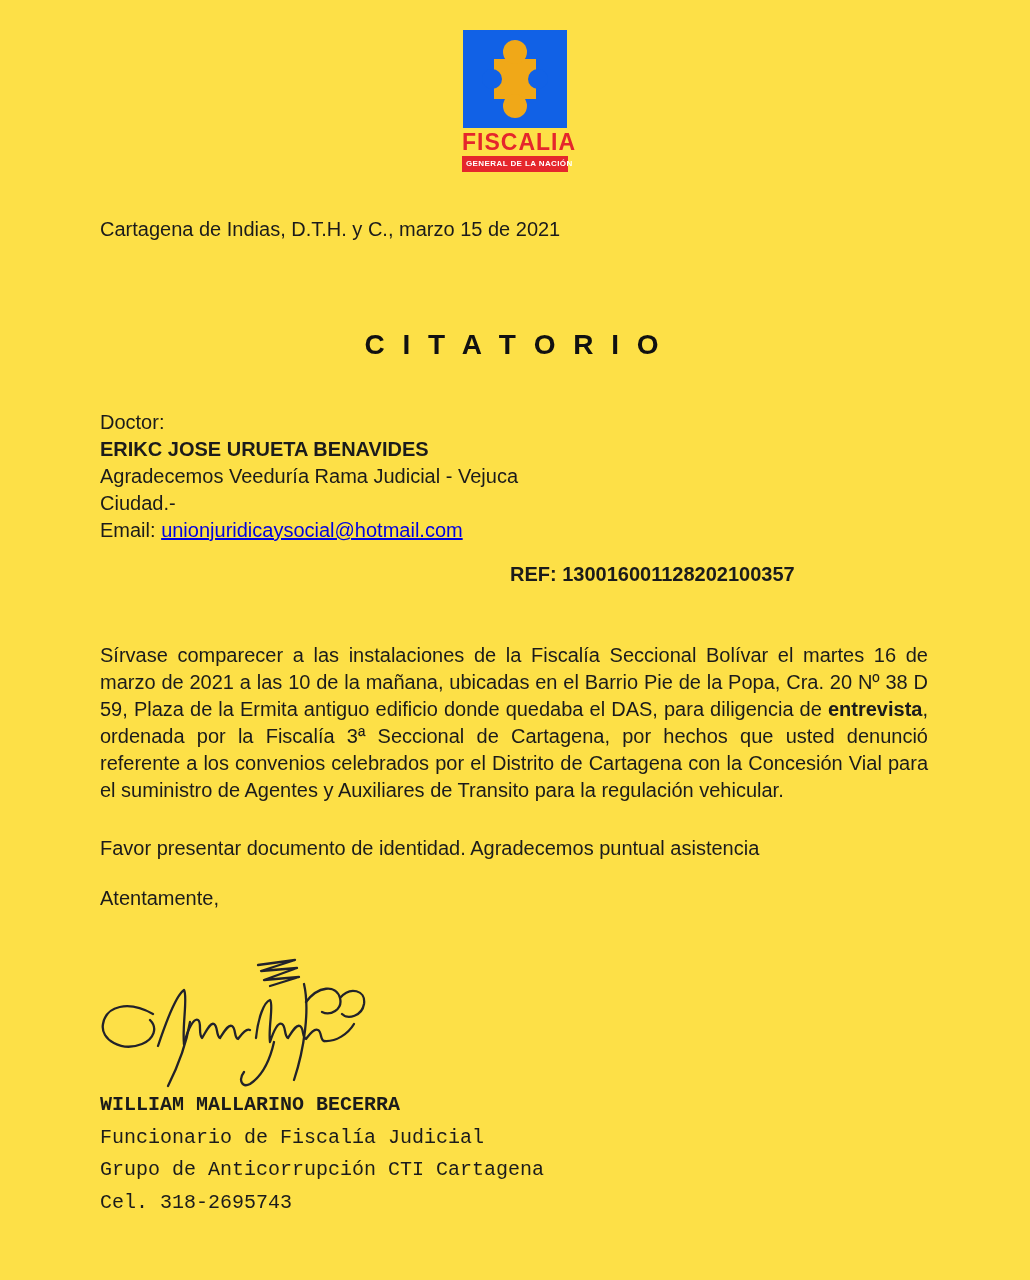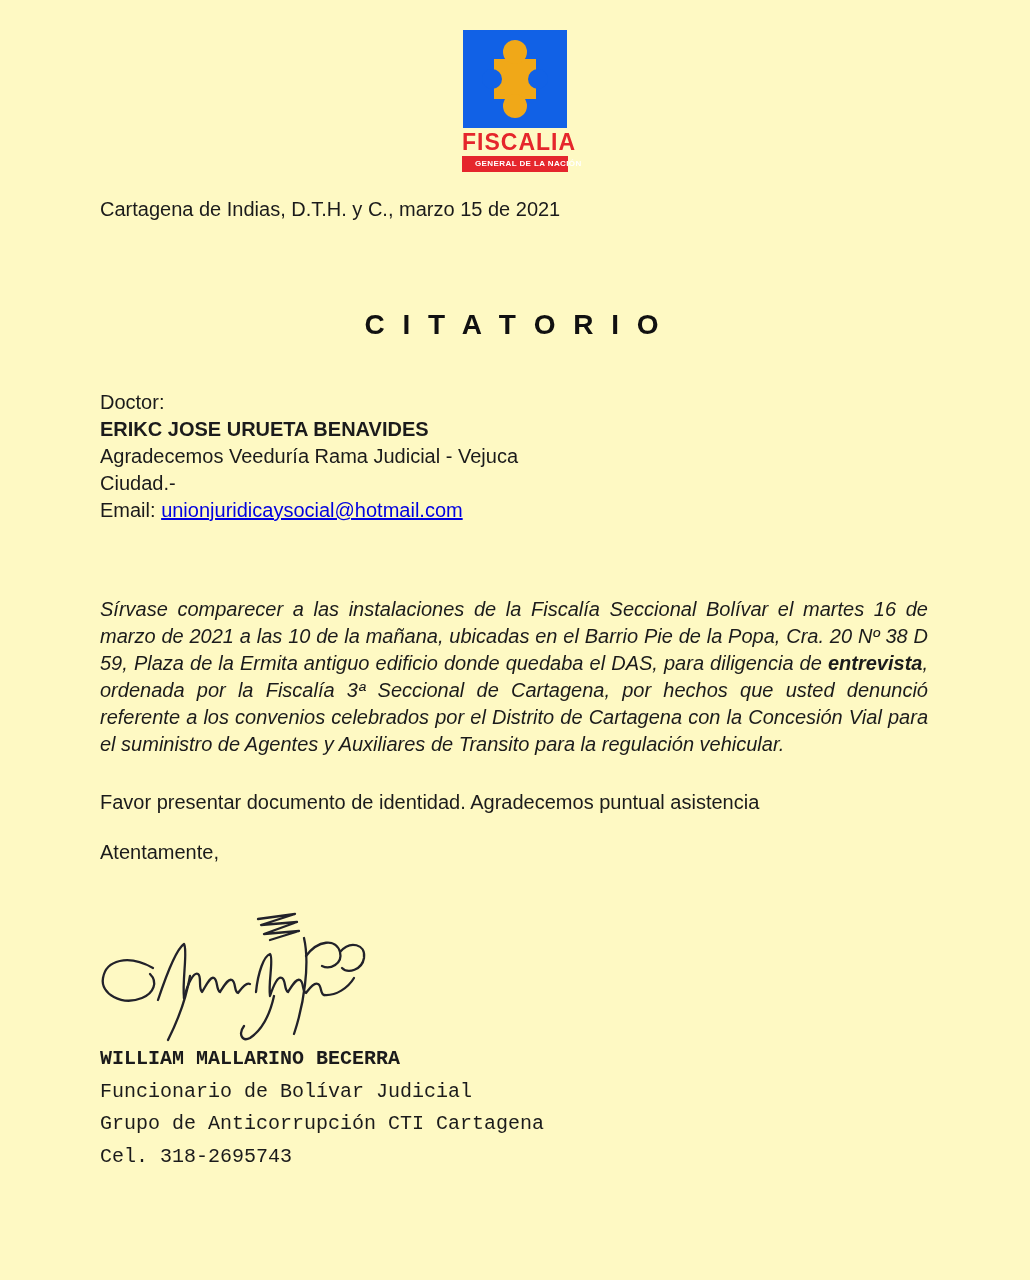--- a/index.html
+++ b/index.html
@@ -1,59 +1,59 @@
 <!DOCTYPE html>
 <html><head>
 <meta charset="utf-8">
 <style>
   * { margin: 0; padding: 0; box-sizing: border-box; }
   html, body { background: #ffffff; }
   .page {
     position: relative;
     width: 1030px;
     height: 1280px;
-    background: #fef9c3;
+    background: #fde047;
     font-family: "Liberation Sans", "DejaVu Sans", sans-serif;
     color: #1b1b1b;
     overflow: hidden;
   }
   .content { width: 828px; margin-left: 100px; }
 
   
   .logo { width: 106px; margin: 30px auto 0 auto; text-align: center; }
   .logo-square {
     width: 104px; height: 98px; margin: 0 auto;
     background: #1161e6;
     display: flex; align-items: center; justify-content: center;
   }
   .logo-word {
     color: #e5262c; font-weight: bold; font-size: 23px;
     letter-spacing: 1px; margin-top: 3px; line-height: 1;
   }
   .logo-banner {
     background: #e5262c; color: #ffffff; font-weight: bold;
-    font-size: 8px; letter-spacing: 0.4px; padding: 3px 12px;
+    font-size: 8px; letter-spacing: 0.4px; padding: 3px 3px;
     margin-top: 2px; white-space: nowrap; line-height: 1;
     border: 1px solid #e5262c;
   }
 
   
   p { font-size: 20px; line-height: 27px; }
-  .date-line { margin-top: 24px; }
+  .date-line { margin-top: 44px; }
   .letter-title {
     margin-top: 86px;
     font-size: 28px; font-weight: bold; letter-spacing: 5px;
     text-align: center; color: #111;
     font-family: "Liberation Sans", sans-serif;
   }
   .recipient { margin-top: 48px; }
   .bold { font-weight: bold; }
   .email-link { color: #0000e0; text-decoration: underline; cursor: pointer; }
   .ref-line { margin-top: 17px; padding-left: 410px; font-weight: bold; }
-  .body-par { margin-top: 72px; text-align: justify; font-style: italic; }
+  .body-par { margin-top: 54px; text-align: justify; }
   .note-line { margin-top: 31px; }
   .closing-line { margin-top: 23px; }
 
   
   .signature { margin-top: 42px; margin-left: -2px; height: 138px; }
   .signature svg { display: block; }
 
   .signer { margin-top: -3px; }
   .signer p { line-height: 32.5px; font-family: Liberation Mono, monospace; }
 </style>
@@ -86,20 +86,21 @@
     <h1 class="letter-title">C I T A T O R I O</h1>
 
     <div class="recipient">
       <p>Doctor:</p>
       <p class="bold">ERIKC JOSE URUETA BENAVIDES</p>
       <p>Agradecemos Veeduría Rama Judicial - Vejuca</p>
       <p>Ciudad.-</p>
       <p><span>Email: </span><a class="email-link">unionjuridicaysocial@hotmail.com</a></p>
     </div>
 
+    <p class="ref-line">REF: 130016001128202100357</p>
 
     <p class="body-par"><span>Sírvase comparecer a las instalaciones de la Fiscalía Seccional Bolívar el martes 16 de marzo de 2021 a las 10 de la mañana, ubicadas en el Barrio Pie de la Popa, Cra. 20 Nº 38 D 59, Plaza de la Ermita antiguo edificio donde quedaba el DAS, para diligencia de </span><strong>entrevista</strong><span>, ordenada por la Fiscalía 3ª Seccional de Cartagena, por hechos que usted denunció referente a los convenios celebrados por el Distrito de Cartagena con la Concesión Vial para el suministro de Agentes y Auxiliares de Transito para la regulación vehicular.</span></p>
 
     <p class="note-line">Favor presentar documento de identidad. Agradecemos puntual asistencia</p>
 
     <p class="closing-line">Atentamente,</p>
 
     <div class="signature">
       <svg width="292" height="138" viewBox="0 0 292 138" aria-hidden="true">
         <g fill="none" stroke="#22222a" stroke-width="2.3" stroke-linecap="round" stroke-linejoin="round">
@@ -119,19 +120,19 @@
 
           <path d="M208,48 C220,32 238,30 242,44 C245,56 232,62 224,58 M242,44 C252,32 268,36 266,50 C264,62 250,66 244,60"></path>
 
           <path d="M226,87 C238,88 250,80 256,70"></path>
         </g>
       </svg>
     </div>
 
     <div class="signer">
       <p class="bold">WILLIAM MALLARINO BECERRA</p>
-      <p>Funcionario de Bolívar Judicial</p>
+      <p>Funcionario de Fiscalía Judicial</p>
       <p>Grupo de Anticorrupción CTI Cartagena</p>
       <p>Cel. 318-2695743</p>
     </div>
 
   </main>
 </div>
 
 </body></html>

